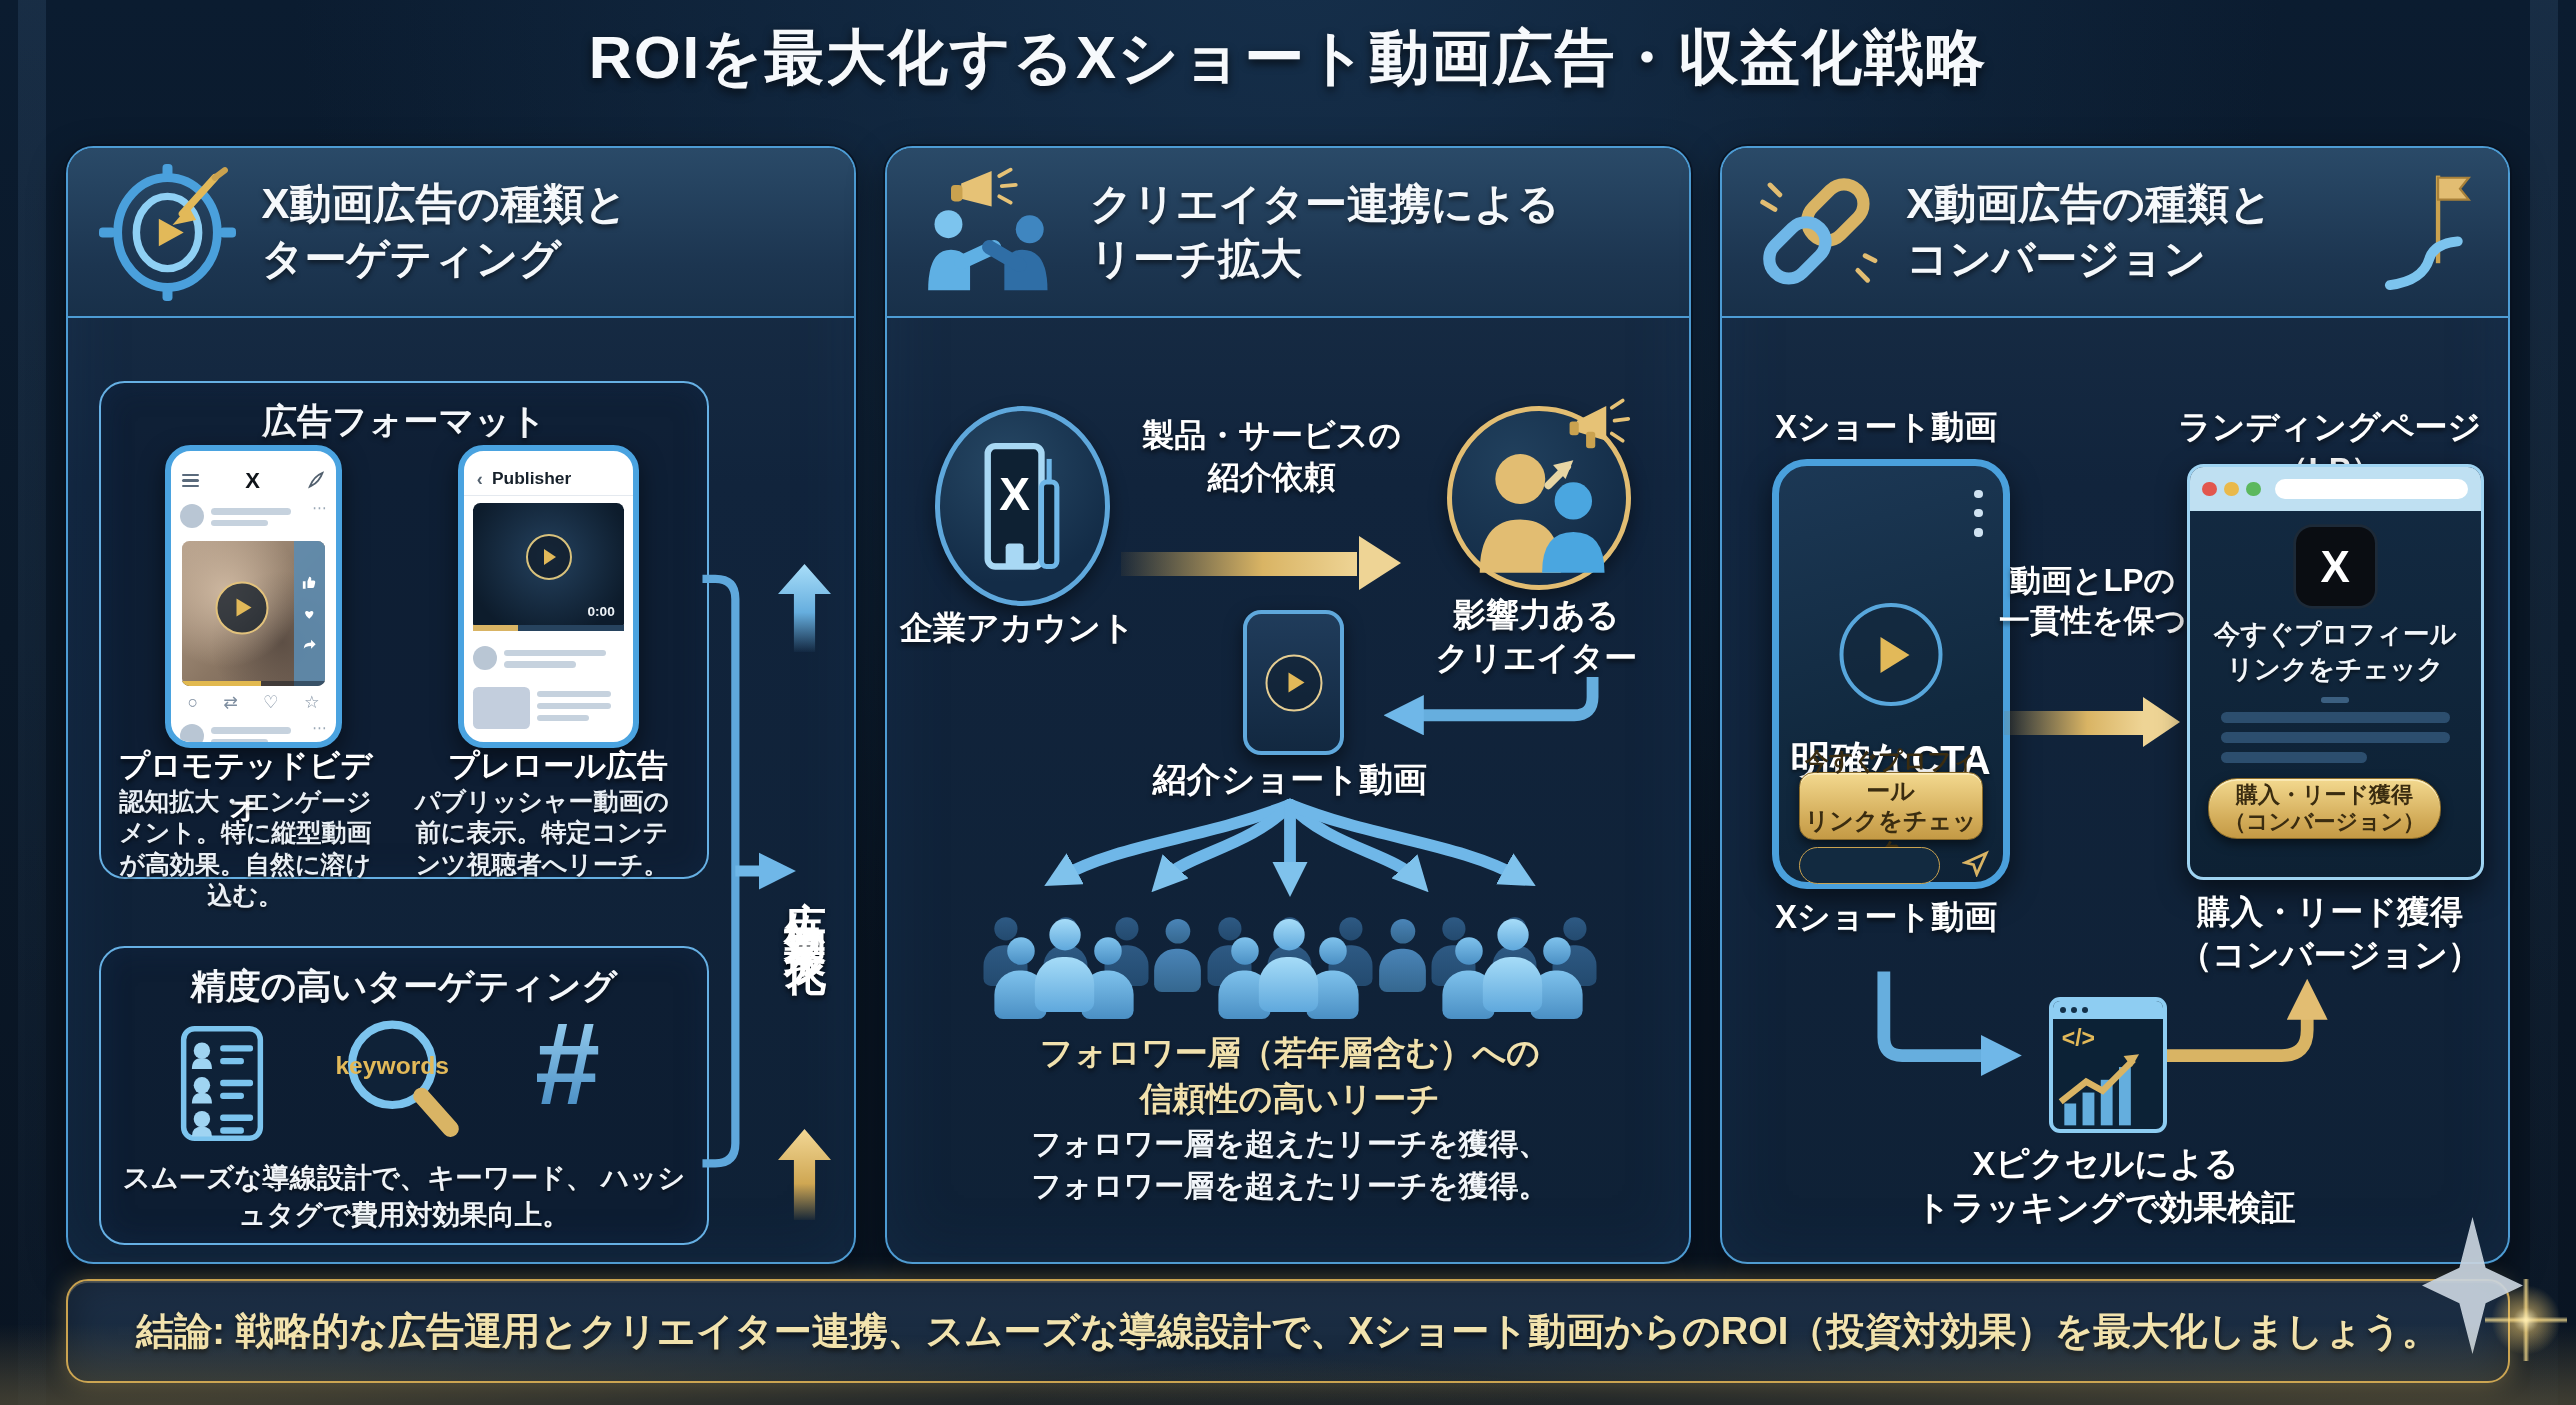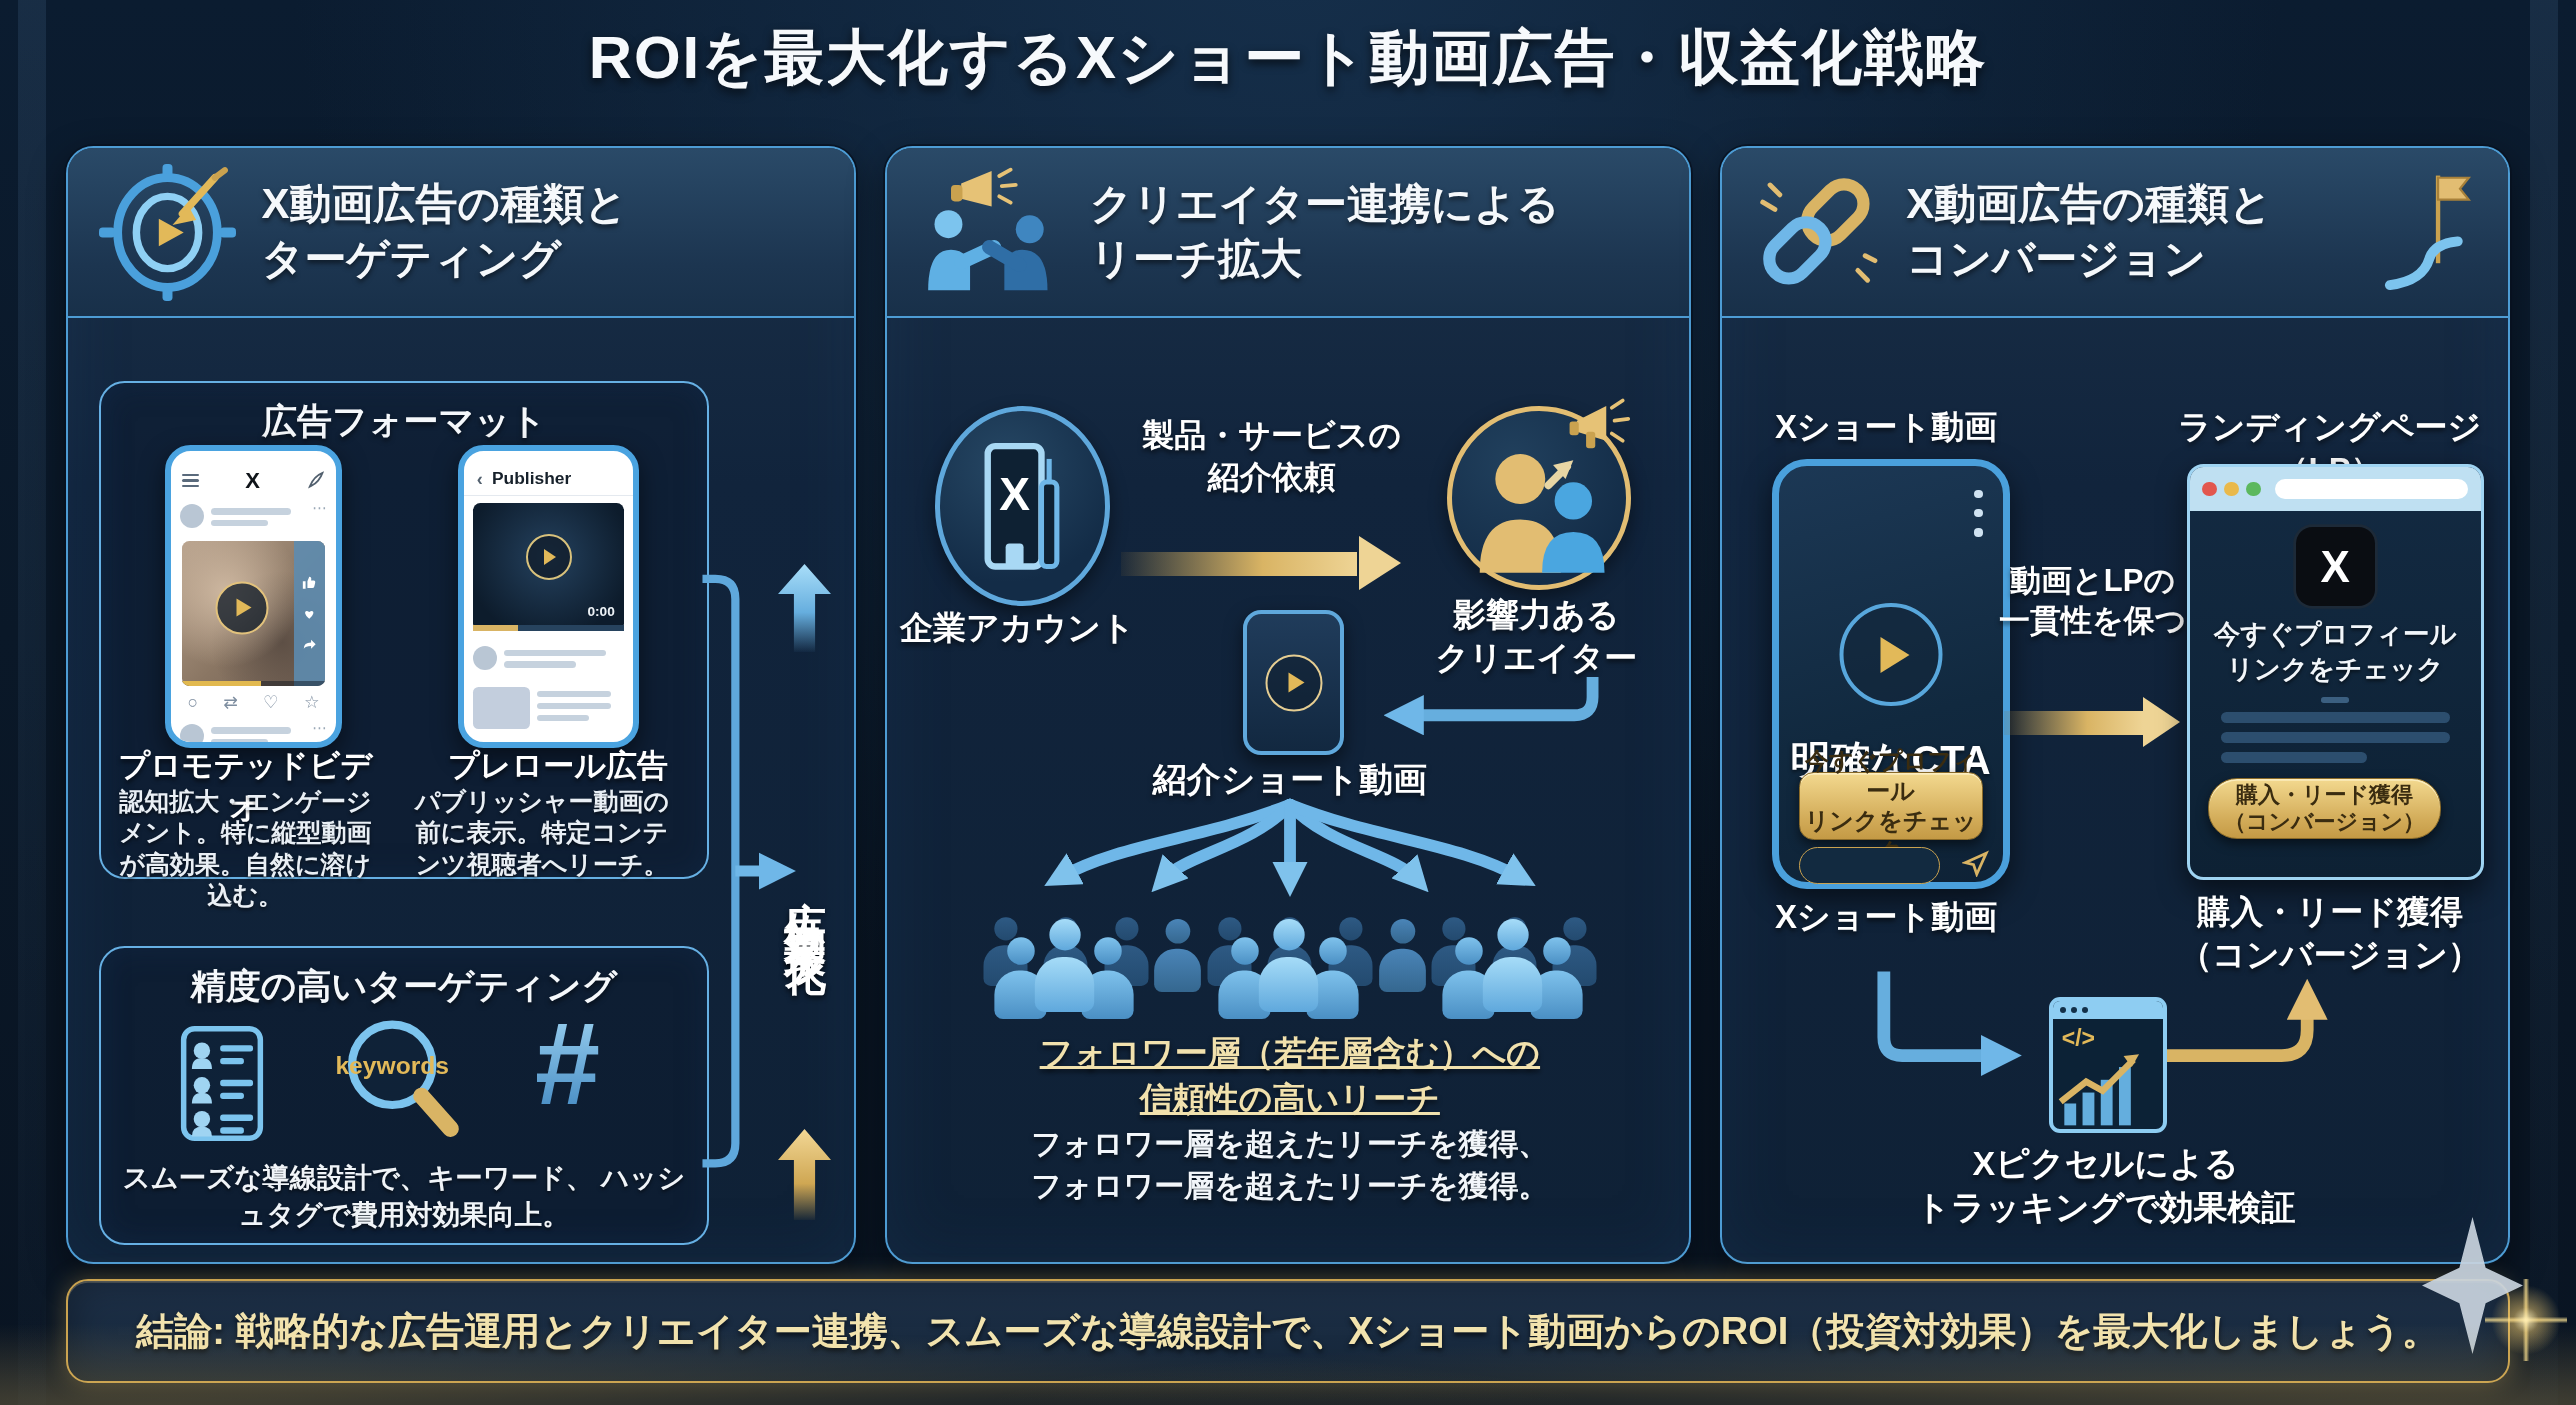--- a/index.html
+++ b/index.html
@@ -457,21 +457,21 @@
           <i class="pp pk-l" style="left:124px;top:33px;--s:.95"></i>
           <i class="pp pk-b" style="left:81px;top:25.6px;--s:1.08"></i>
         <i class="pp pk-l" style="left:261px;top:33px;--s:.95"></i>
           <i class="pp pk-l" style="left:349px;top:33px;--s:.95"></i>
           <i class="pp pk-b" style="left:305px;top:25.6px;--s:1.08"></i>
         <i class="pp pk-l" style="left:485px;top:33px;--s:.95"></i>
           <i class="pp pk-l" style="left:573px;top:33px;--s:.95"></i>
           <i class="pp pk-b" style="left:529px;top:25.6px;--s:1.08"></i>
       </div>
 
-      <div class="gold-label" style="left:0;top:882px;width:805px;text-decoration:underline;">
+      <div class="gold-label" style="left:0;top:882px;width:805px;">
         <span>フォロワー層（若年層含む）への</span>
         <span>信頼性の高いリーチ</span>
       </div>
       <div class="white-par" style="left:0;top:975px;width:805px;">
         <span>フォロワー層を超えたリーチを獲得、</span>
         <span>フォロワー層を超えたリーチを獲得。</span>
       </div>
     </section>
 
     <section class="panel p3">

